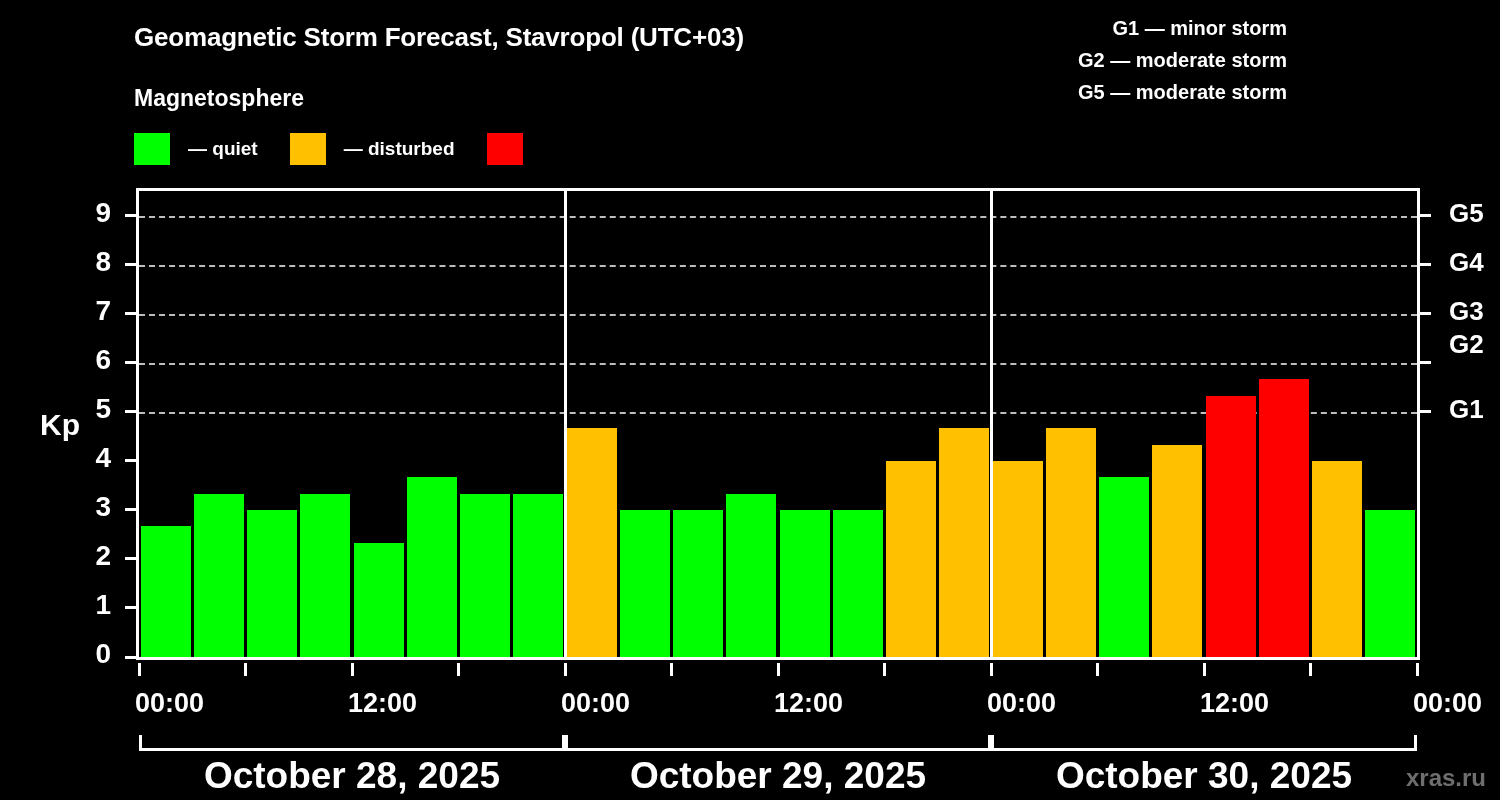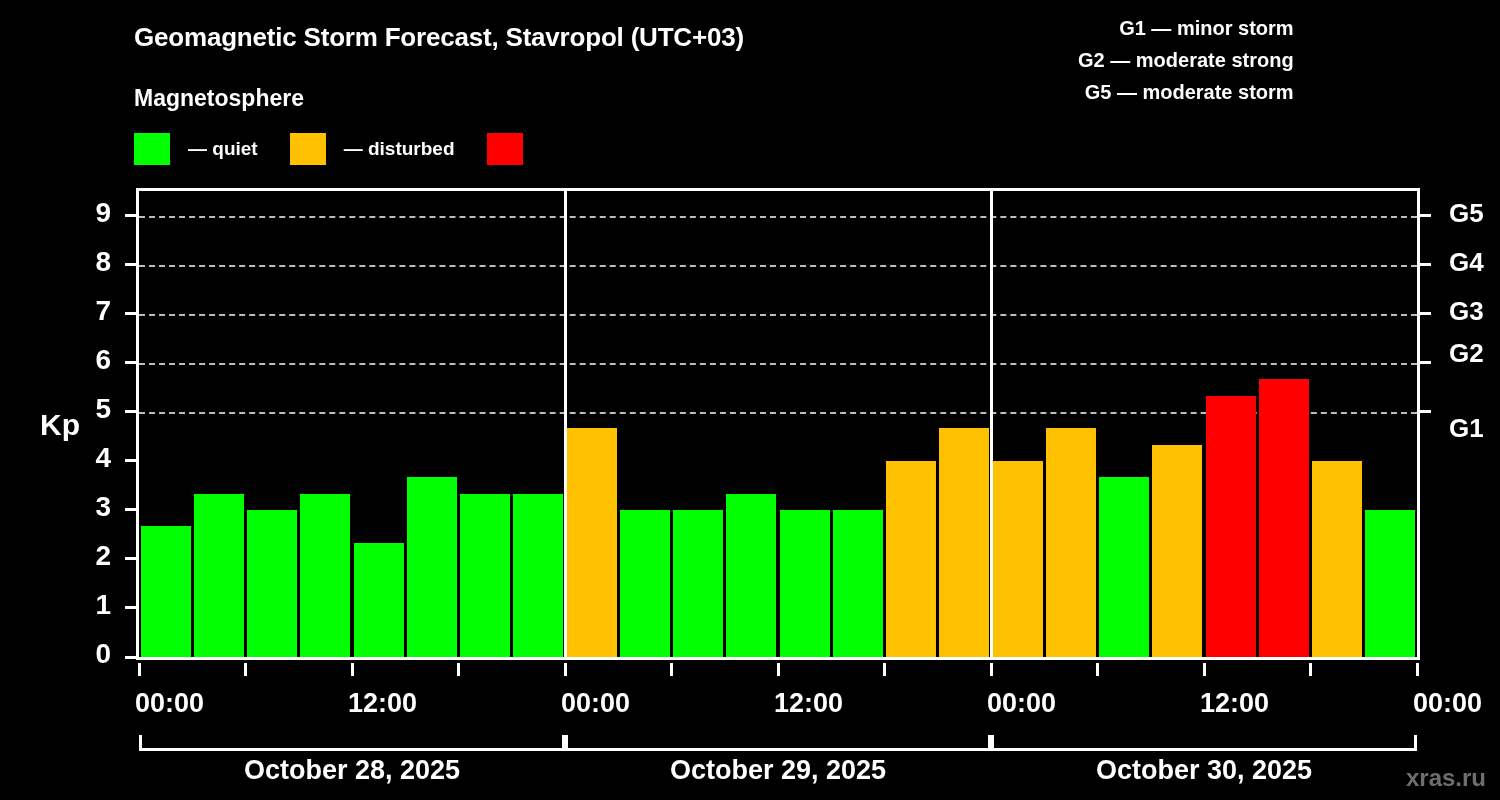--- a/index.html
+++ b/index.html
@@ -74,21 +74,21 @@
     width:130px; text-align:right; white-space:nowrap;
   }
 
   
   .date-bracket {
     position:absolute; top:735px; height:16px;
     border-left:3px solid #fff; border-right:3px solid #fff;
     border-bottom:3px solid #fff;
   }
   .date-label {
-    position:absolute; top:755px; font-size:27px; font-weight:bold;
+    position:absolute; top:755px; font-size:37px; font-weight:bold;
     text-align:center; white-space:nowrap;
   }
 
   #watermark {
     position:absolute; right:14px; bottom:8px;
     font-size:24px; font-weight:bold; color:#6e6e6e;
   }
 </style>
 </head>
 <body>
@@ -105,21 +105,21 @@
       <span class="legend-swatch" style="background: rgb(255, 192, 0);"></span>
       <span class="legend-text">— disturbed</span>
     </div>
     <div class="legend-item">
       <span class="legend-swatch" style="background: rgb(255, 0, 0);"></span>
     </div>
   </div>
 
 <div id="g-scale">
     <div class="g-row">G1 — minor storm</div>
-    <div class="g-row">G2 — moderate strong</div>
+    <div class="g-row">G2 — moderate storm</div>
     <div class="g-row">G5 — moderate storm</div>
   </div>
 
 <div id="kp-axis-label">Kp</div>
 
 <div id="plot-frame">
   <div id="plot-inner">
       <div class="gridline" style="top: 220.737px;"></div>
       <div class="gridline" style="top: 171.684px;"></div>
       <div class="gridline" style="top: 122.632px;"></div>
@@ -169,23 +169,23 @@
     <div class="y-label" style="left: 51px; top: 392.737px;">5</div>
     <div class="y-tick" style="left: 125px; top: 361.184px;"></div>
     <div class="y-label" style="left: 51px; top: 343.684px;">6</div>
     <div class="y-tick" style="left: 125px; top: 312.132px;"></div>
     <div class="y-label" style="left: 51px; top: 294.632px;">7</div>
     <div class="y-tick" style="left: 125px; top: 263.079px;"></div>
     <div class="y-label" style="left: 51px; top: 245.579px;">8</div>
     <div class="y-tick" style="left: 125px; top: 214.026px;"></div>
     <div class="y-label" style="left: 51px; top: 196.526px;">9</div>
     <div class="gy-tick" style="top: 410.237px;"></div>
-    <div class="g-label" style="top: 393.737px; margin-top: 19px;">G1</div>
+    <div class="g-label" style="top: 393.737px;">G1</div>
     <div class="gy-tick" style="top: 361.184px;"></div>
-    <div class="g-label" style="top: 338px;">G2</div>
+    <div class="g-label" style="top: 329px;">G2</div>
     <div class="gy-tick" style="top: 312.132px;"></div>
     <div class="g-label" style="top: 295.632px;">G3</div>
     <div class="gy-tick" style="top: 263.079px;"></div>
     <div class="g-label" style="top: 246.579px;">G4</div>
     <div class="gy-tick" style="top: 214.026px;"></div>
     <div class="g-label" style="top: 197.526px;">G5</div>
     <div class="x-tick" style="left: 137.5px;"></div>
     <div class="x-label" style="left: 74px;">00:00</div>
     <div class="x-tick" style="left: 244px;"></div>
     <div class="x-tick" style="left: 350.5px;"></div>

